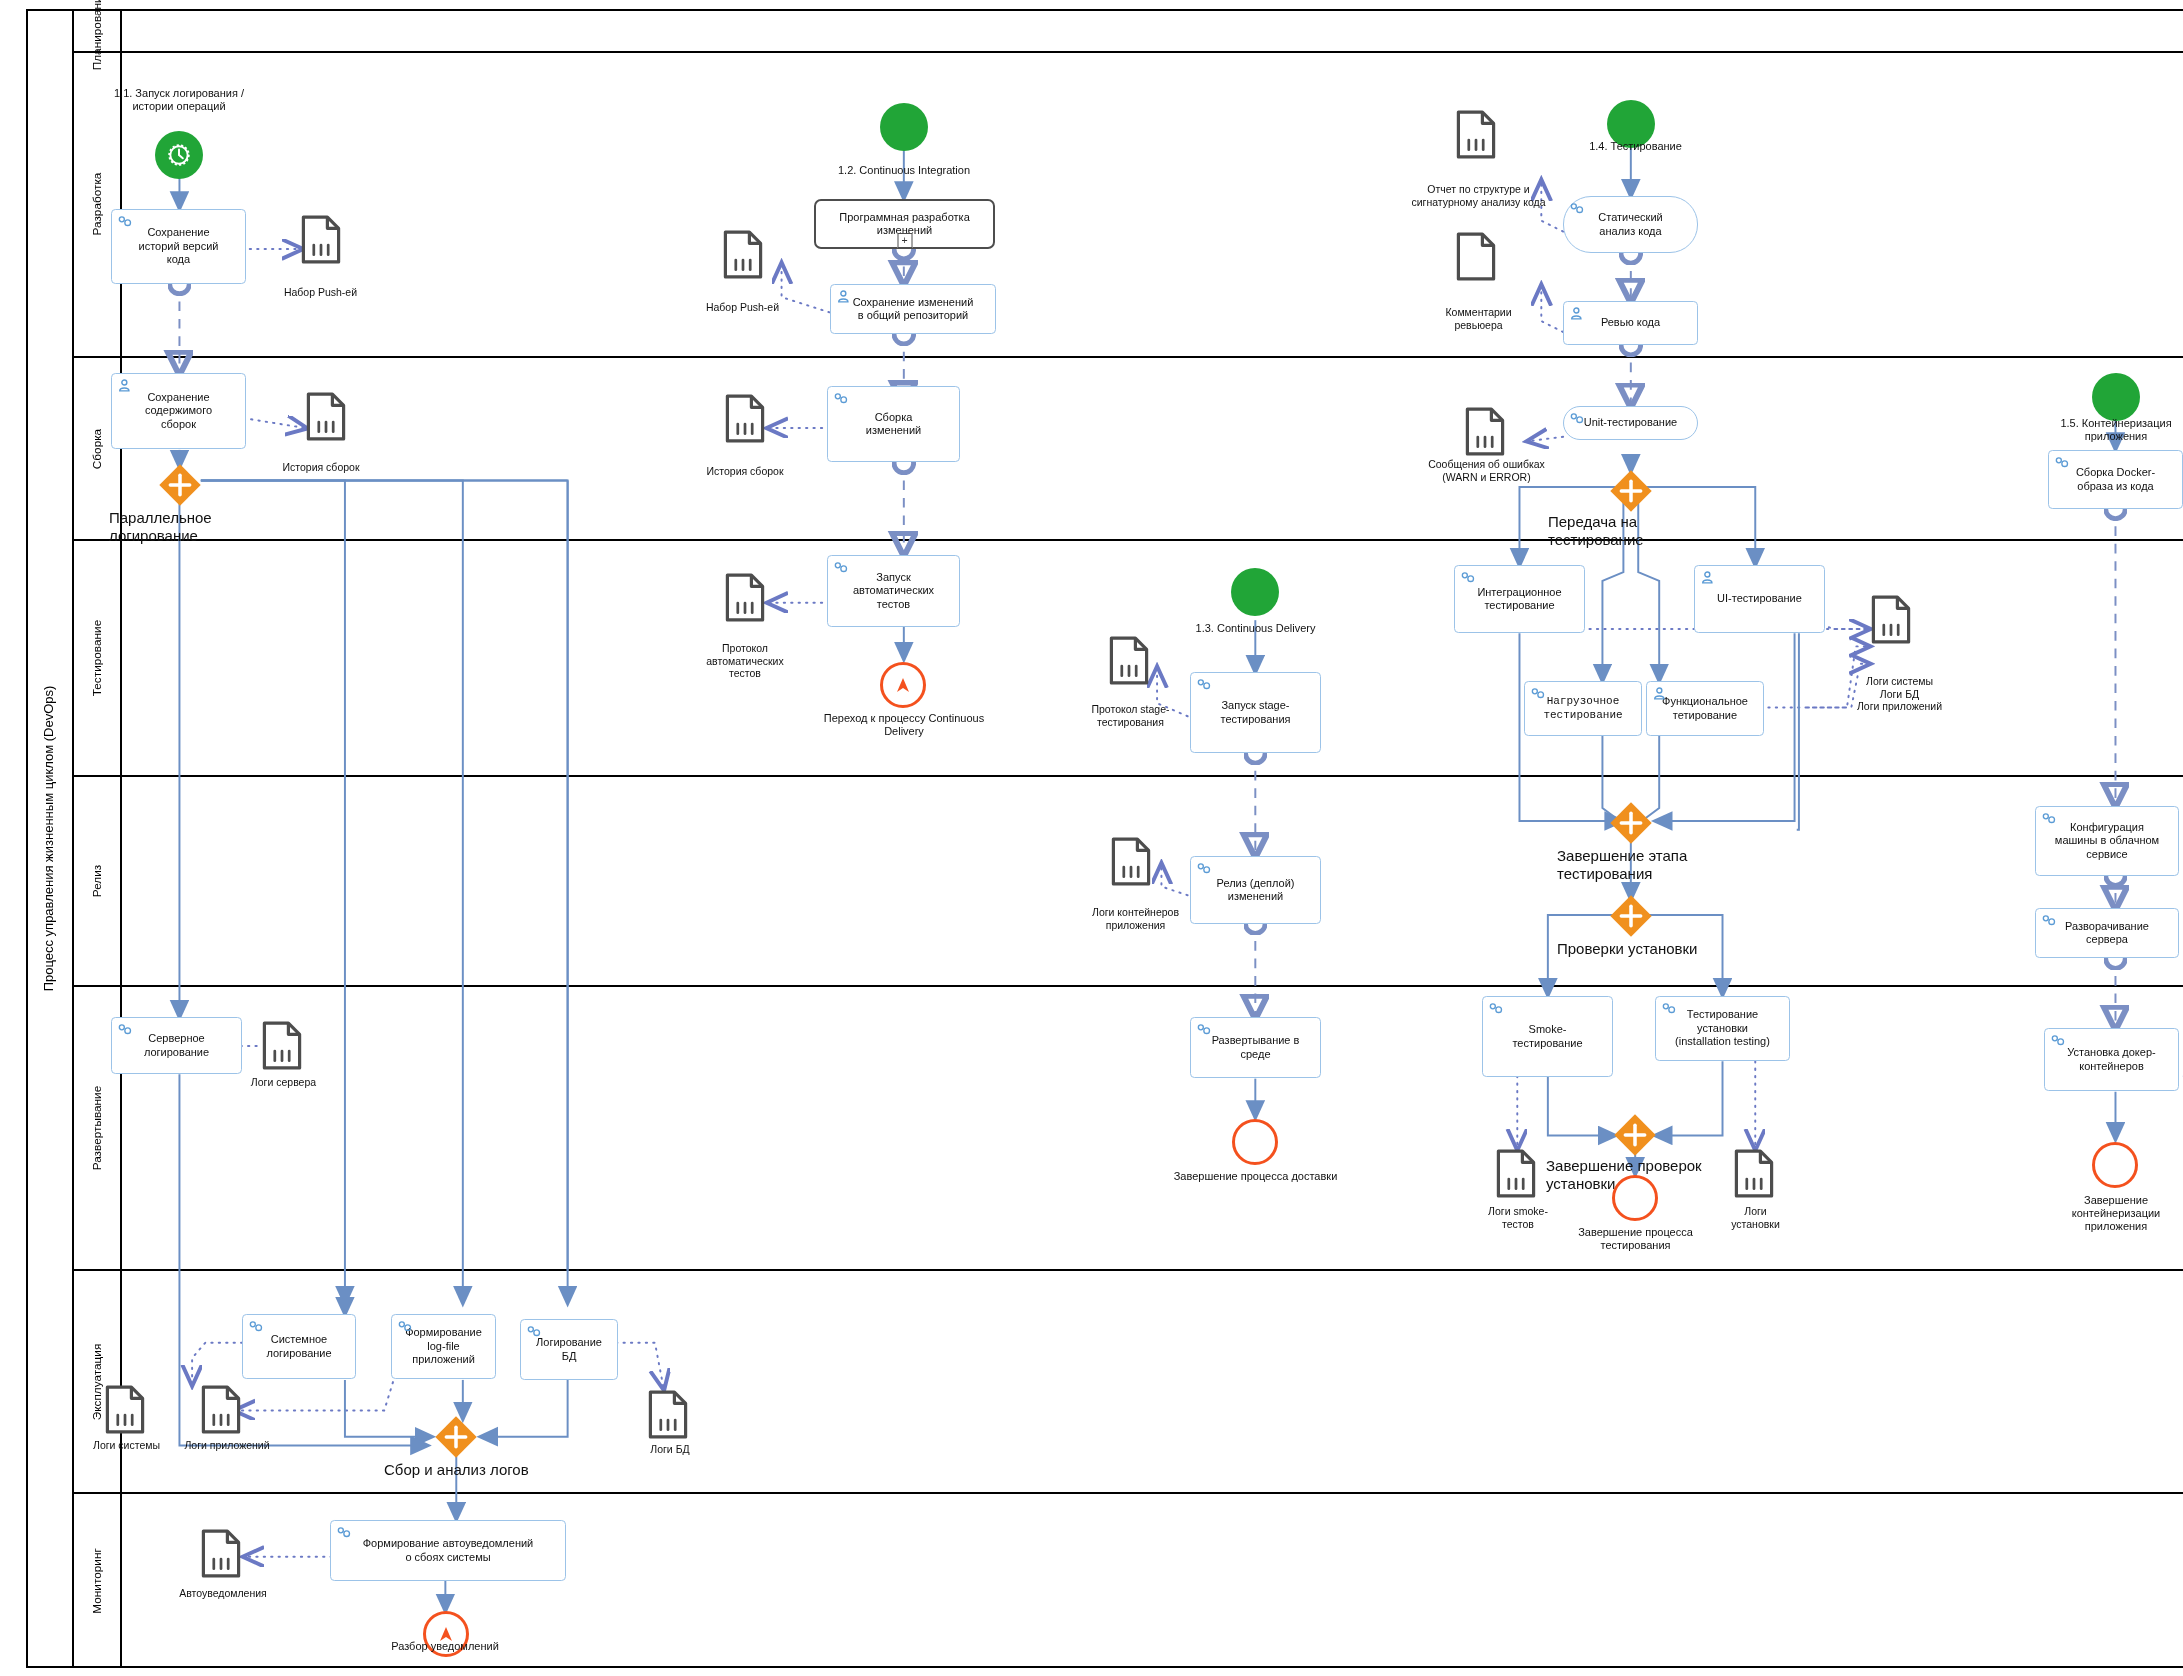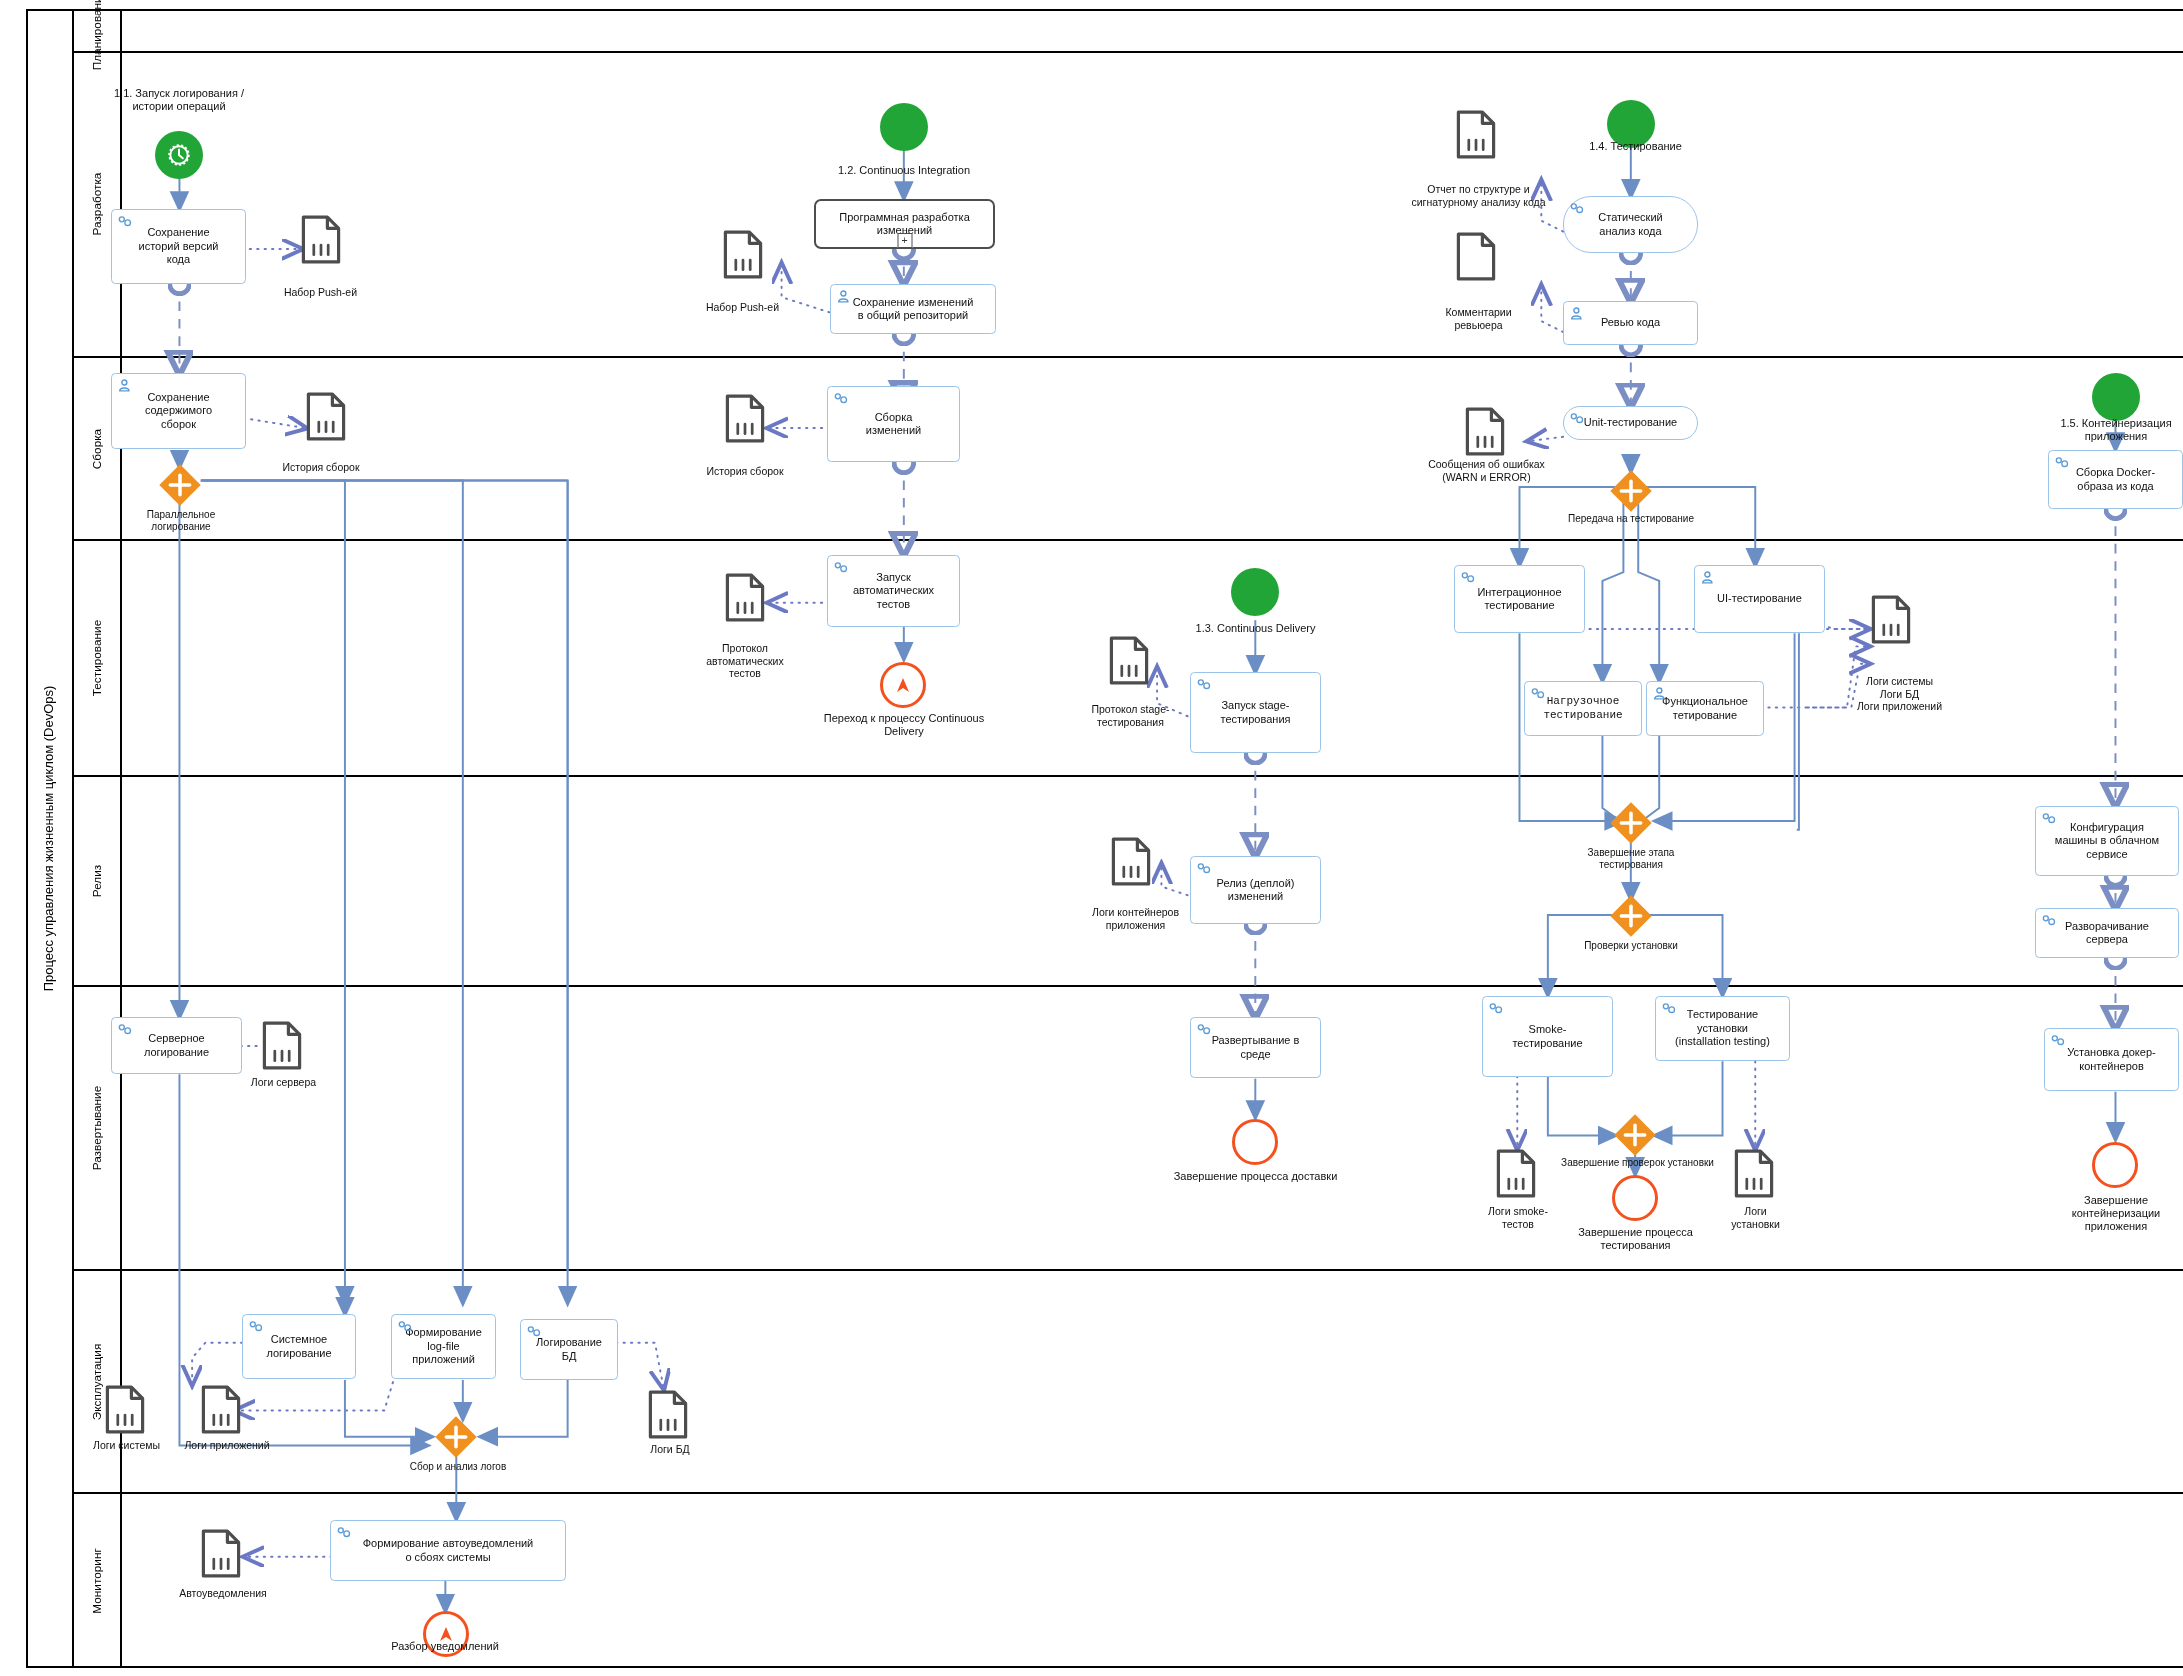--- a/index.html
+++ b/index.html
@@ -16,21 +16,21 @@
   .task .tico{position:absolute;left:4.4px;top:3.5px;width:20px;height:15.7px;}
   .task .plusmark{position:absolute;left:50%;bottom:-0.9px;transform:translateX(-50%);width:13px;height:13px;border:1.3px solid #4d4d4d;background:#fff;display:flex;align-items:center;justify-content:center;font-size:10.5px;line-height:1;color:#333;}
   .artifact{position:absolute;width:40px;height:51px;}
   .artifact svg{width:100%;height:100%;display:block;}
   .artlabel{position:absolute;text-align:center;font-size:10.5px;line-height:1.2;color:#111;white-space:pre-line;}
   .evt{position:absolute;border-radius:50%;}
   .evt.start{background:#21a537;}
   .evt.end{border:3.9px solid #f4511e;background:#fff;box-sizing:border-box;}
   .evt.link{border:3.9px solid #f4511e;background:#fff;box-sizing:border-box;display:flex;align-items:center;justify-content:center;}
   .gw{position:absolute;}
-  .gwlabel{position:absolute;text-align:center;font-size:10px;line-height:1.2;color:#111;white-space:pre-line;}
+  .gwlabel{position:absolute;text-align:left;font-size:15px;line-height:1.2;color:#111;white-space:pre-line;}
   .evtlabel{position:absolute;text-align:center;font-size:11px;line-height:1.2;color:#111;white-space:pre-line;}
   .flowlabel{position:absolute;font-size:10.5px;color:#111;white-space:pre-line;text-align:center;}
   svg.edges{position:absolute;left:0;top:0;width:2515px;height:1677px;pointer-events:none;}
   .seq{fill:none;stroke:#6b8fc4;stroke-width:4.5;}
   .msg{fill:none;stroke:#6b79c4;stroke-width:4.5;stroke-dasharray:3 14;stroke-linecap:round;}
   .assoc{fill:none;stroke:#7b8fc4;stroke-width:4.5;stroke-dasharray:22 18;}
 </style>
 </head>
 <body>
 

